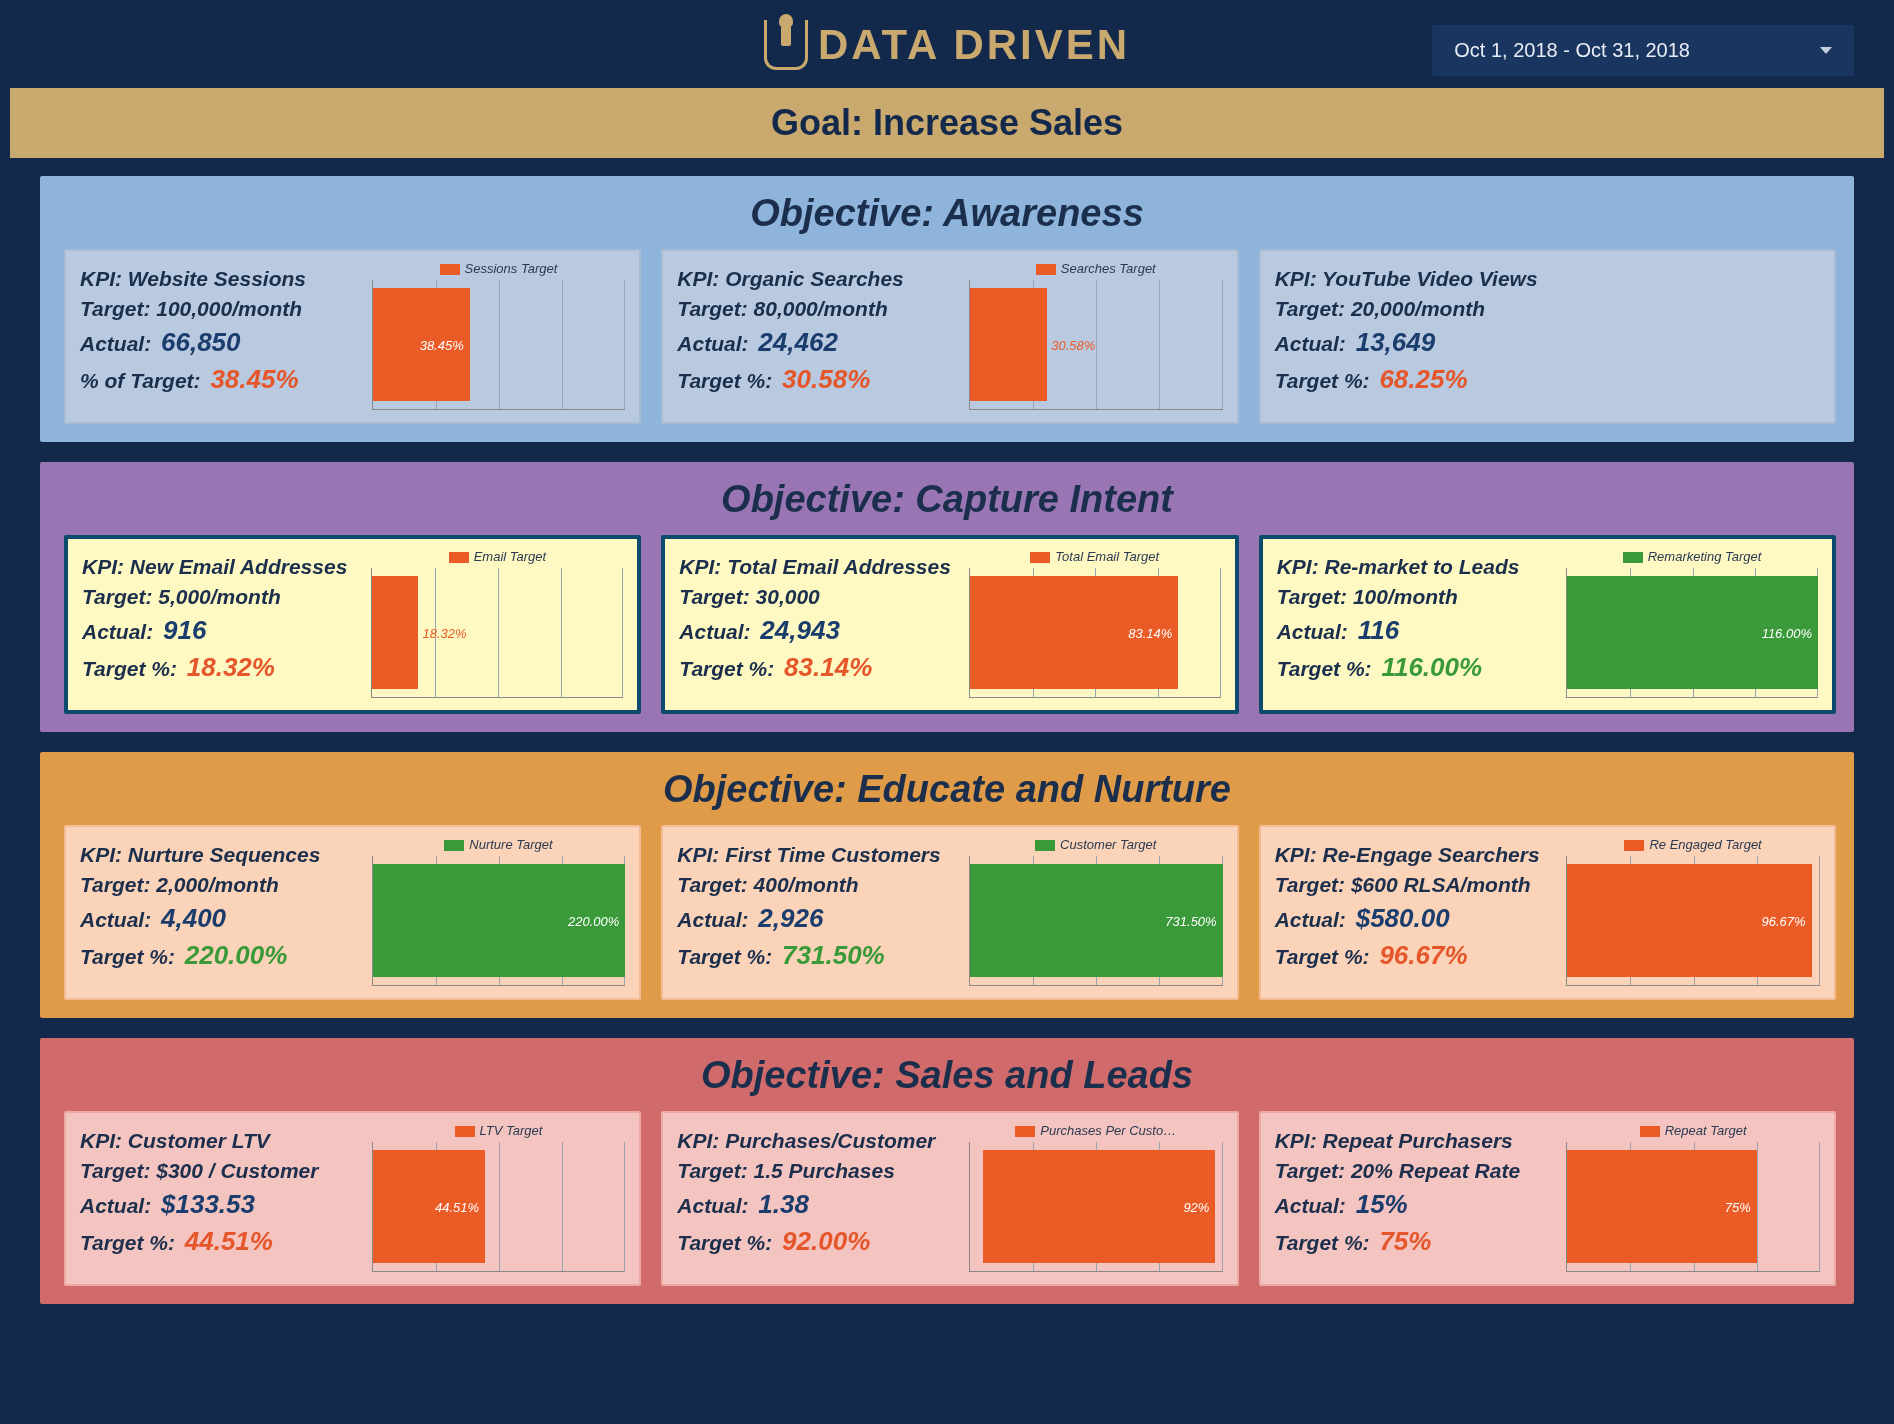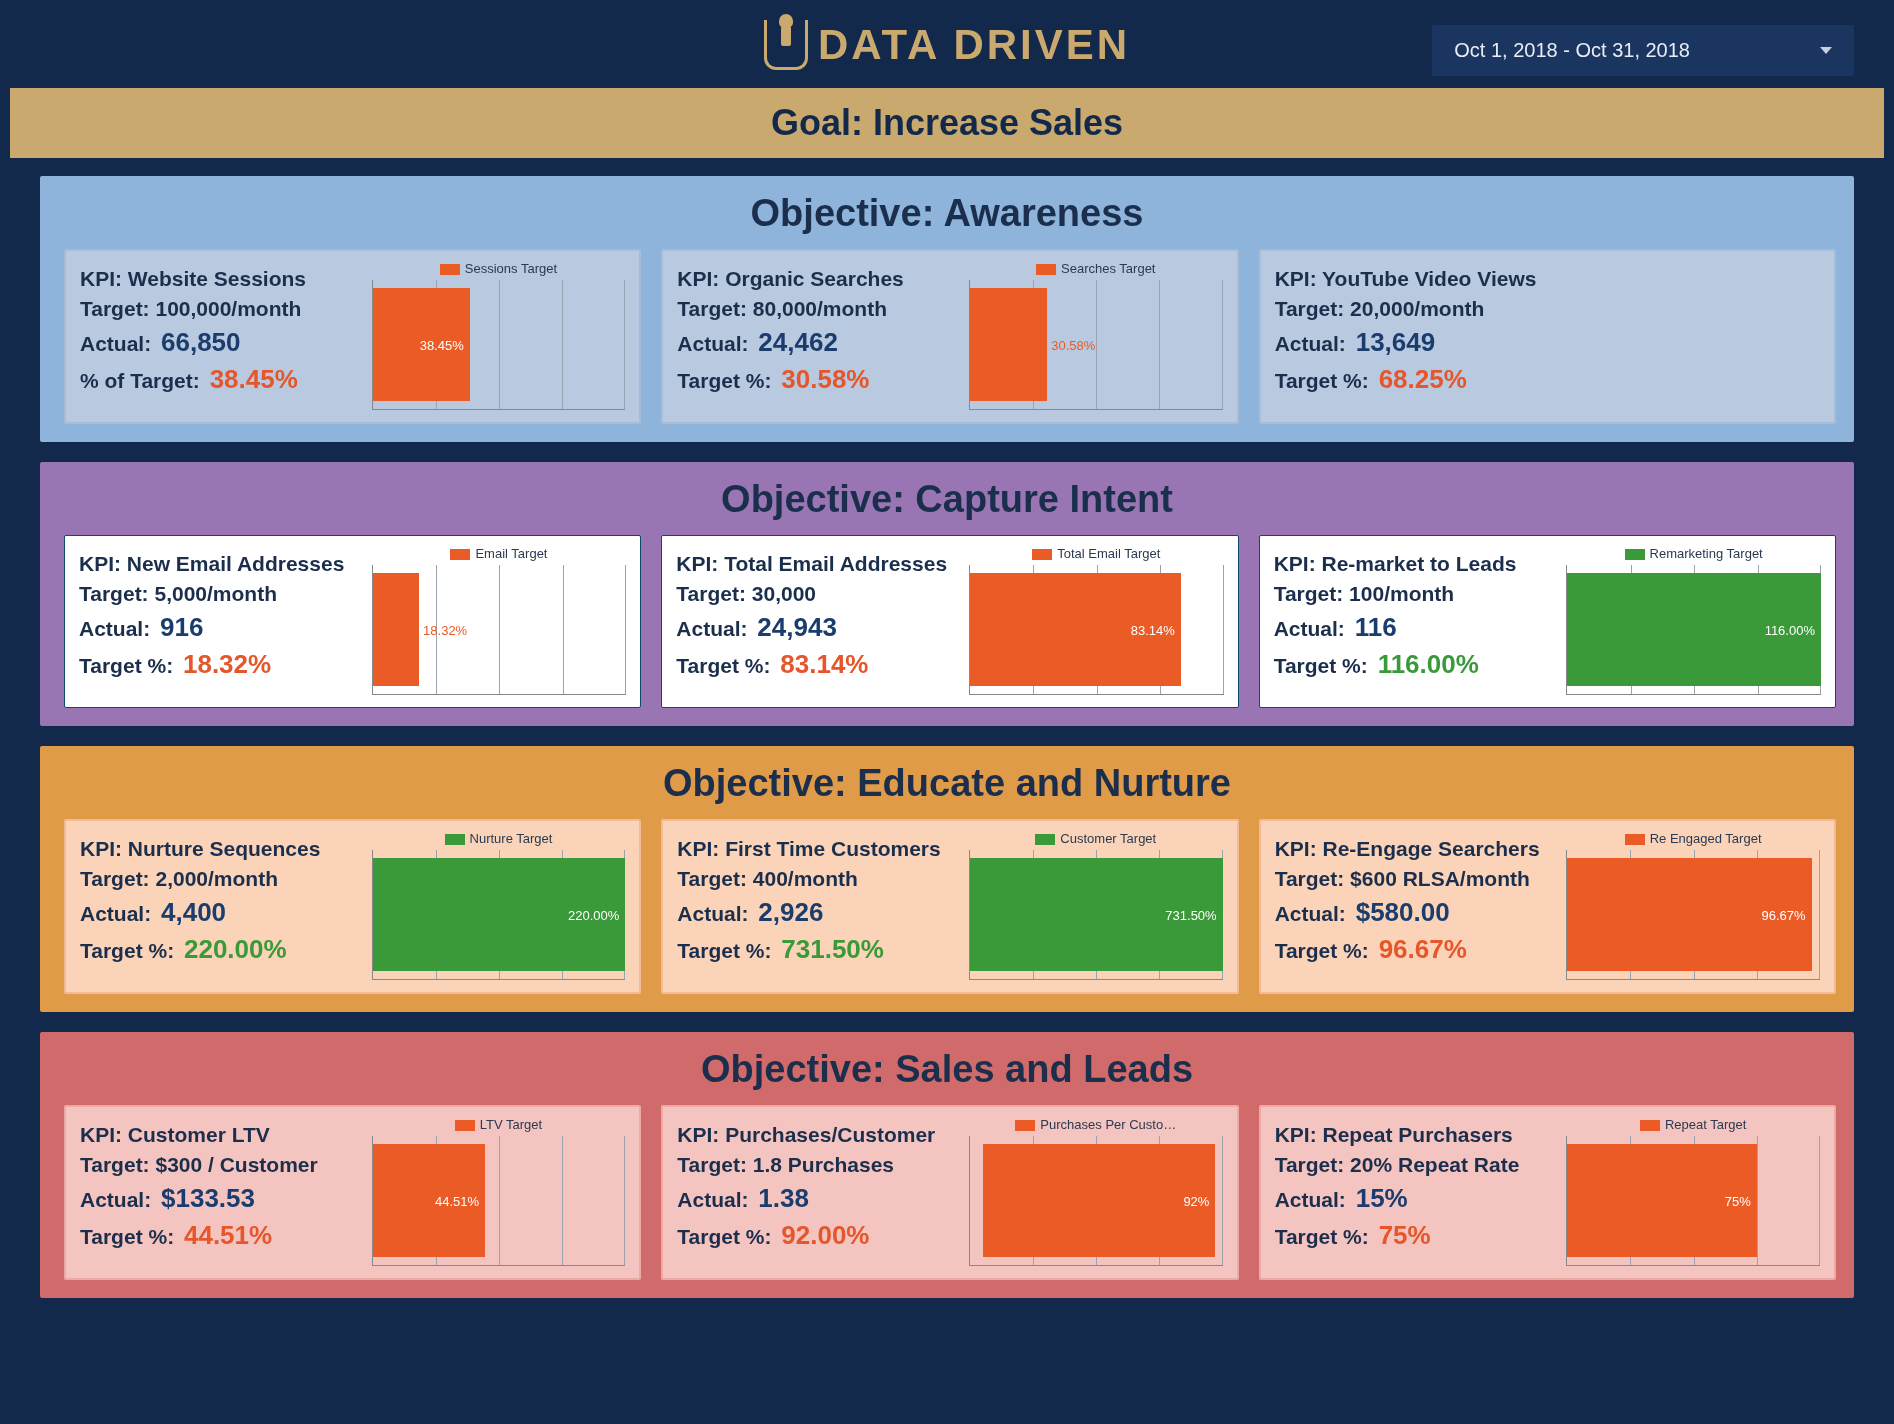--- a/index.html
+++ b/index.html
@@ -80,20 +80,21 @@
   text-align: center;
   font-size: 36px;
   font-weight: 700;
   padding: 14px;
   margin: 8px 0 18px 0;
 }
 .objective {
   margin: 0 30px 20px 30px;
   padding: 16px 18px 18px 18px;
   border-radius: 2px;
+  font-style: italic;
 }
 .obj-awareness { background: #8fb4dc; }
 .obj-capture { background: #9976b3; }
 .obj-educate { background: #e09b48; }
 .obj-sales { background: #d16b6b; }
 .objective-title {
   text-align: center;
   color: #1b2f4d;
   font-size: 38px;
   font-weight: 700;
@@ -105,21 +106,21 @@
   padding-left: 6px;
 }
 .kpi-card {
   flex: 1;
   padding: 10px 14px 12px 14px;
   border-radius: 2px;
   display: flex;
   gap: 8px;
 }
 .obj-awareness .kpi-card { background: #b9c9df; border: 2px solid #a8bcd4;}
-.obj-capture .kpi-card { background: #ffffff; border: 1px solid #0c4a6e;}
+.obj-capture .kpi-card { background: #fef9c3; border: 4px solid #0c4a6e;}
 .obj-educate .kpi-card { background: #fbd3b8; border: 2px solid #f2bb96;}
 .obj-sales .kpi-card { background: #f4c4c0; border: 2px solid #ecaaa4;}
 .kpi-text {
   flex: 0 0 52%;
   color: #1b2f4d;
 }
 .kpi-text .line { margin: 6px 0; font-size: 21px; font-weight: 700; }
 .kpi-text .kpi-name { font-size: 21px; }
 .kpi-text .actual-val { color: #1a3d6e; font-size: 26px; font-weight: 700; margin-left: 4px;}
 .kpi-text .pct-val { font-size: 26px; font-weight: 700; margin-left: 4px;}
@@ -388,21 +389,21 @@
               <div class="grid-line" style="left: calc(100% - 1px);"></div>
               <div class="bar bar-orange" style="width: 44.51%;">
                 <div class="bar-label" style="right: 6px;">44.51%</div>
               </div>
             </div>
           </div>
         </div>
         <div class="kpi-card">
           <div class="kpi-text">
             <div class="line kpi-name">KPI: Purchases/Customer</div>
-            <div class="line">Target: 1.8 Purchases</div>
+            <div class="line">Target: 1.5 Purchases</div>
             <div class="line">Actual: <span class="actual-val">1.38</span></div>
             <div class="line">Target %: <span class="pct-val pct-red">92.00%</span></div>
           </div>
           <div class="kpi-chart">
             <div class="legend"><span class="swatch" style="background:#ea5b26"></span><span>Purchases Per Custo…</span></div>
             <div class="chart-canvas">
               <div class="grid-line" style="left: 25%;"></div>
               <div class="grid-line" style="left: 50%;"></div>
               <div class="grid-line" style="left: 75%;"></div>
               <div class="grid-line" style="left: calc(100% - 1px);"></div>

